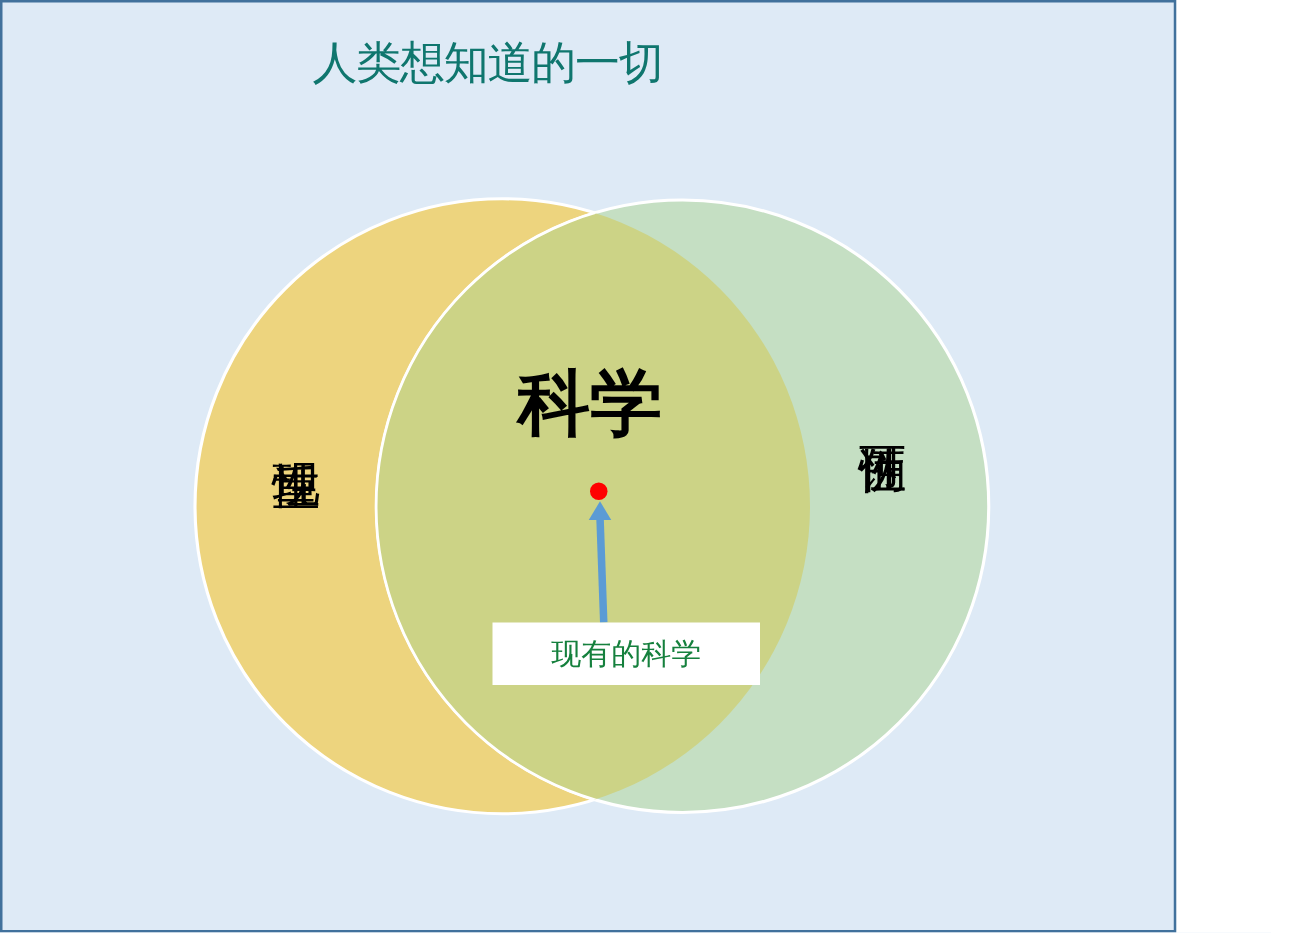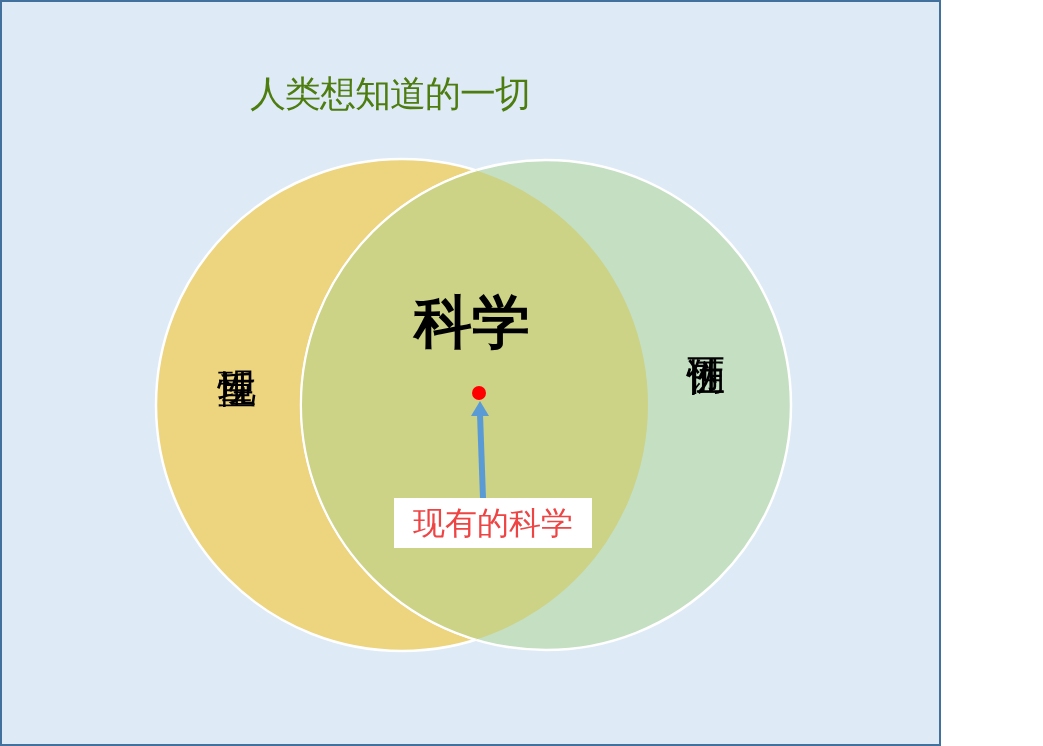--- a/index.html
+++ b/index.html
@@ -2,29 +2,29 @@
 <html><head>
 <meta charset="utf-8">
 <style>
   html, body { margin: 0; padding: 0; background: #ffffff; }
   body { width: 1043px; height: 746px; position: relative; overflow: hidden;
          font-family: "DejaVu Sans", "Liberation Sans", sans-serif; }
   .canvas { position: absolute; left: 0; top: 0; width: 937px; height: 742px;
             background: #DEEAF6; border: 2px solid #41719C; }
   svg.venn { position: absolute; left: 0; top: 0; }
   .title { position: absolute; left: 0; width: 780px; top: 26px; text-align: center;
-           font-size: 36px; color: #4d7c0f; letter-spacing: -1px; margin-top: 44px; }
+           font-size: 36px; color: #0f766e; letter-spacing: -1px; }
   .center-label { position: absolute; left: 372px; width: 200px; top: 284px; text-align: center;
                   font-size: 58px; color: #000; font-weight: bold; }
   .vlabel { position: absolute; font-size: 38px; line-height: 53px; color: #000;
             writing-mode: vertical-rl; text-orientation: upright; letter-spacing: 0; }
   .left-label { left: 210px; top: 340px; }
   .right-label { left: 679px; top: 328px; }
-  .callout { position: absolute; left: 394px; top: 498px; width: 198px; height: 50px;
-             background: #ffffff; text-align: center; line-height: 50px; font-size: 32px; color: #ef4444; }
+  .callout { position: absolute; left: 394px; top: 498px; width: 214px; height: 50px;
+             background: #ffffff; text-align: center; line-height: 50px; font-size: 24px; color: #15803d; }
 </style>
 </head>
 <body>
 
 <div class="canvas"></div>
 
 <svg class="venn" width="1043" height="746">
   <defs>
     <clipPath id="clipRight">
         <circle cx="546" cy="405" r="245"></circle>

